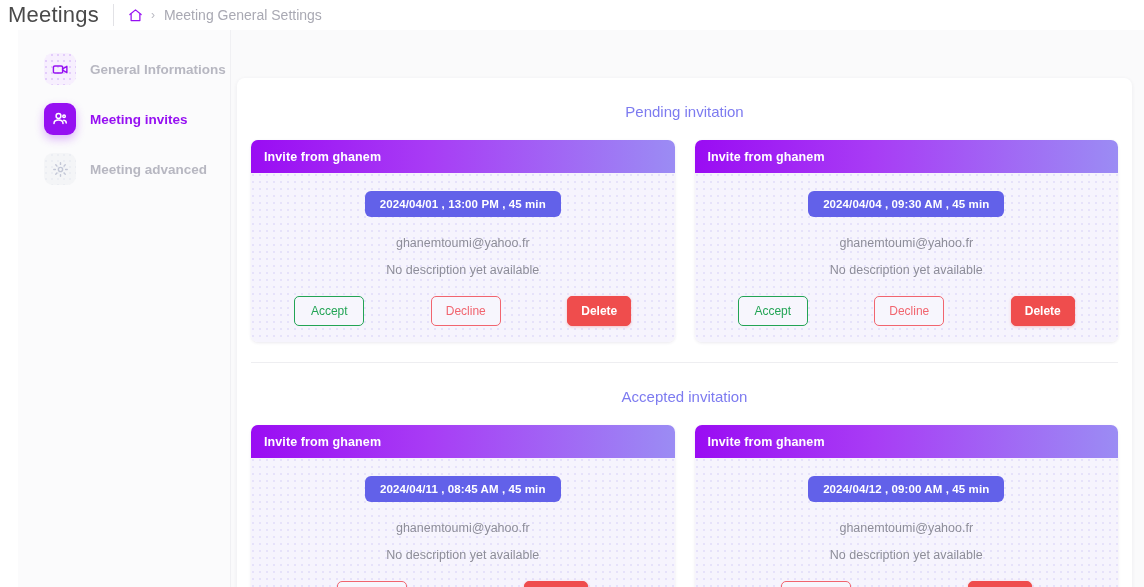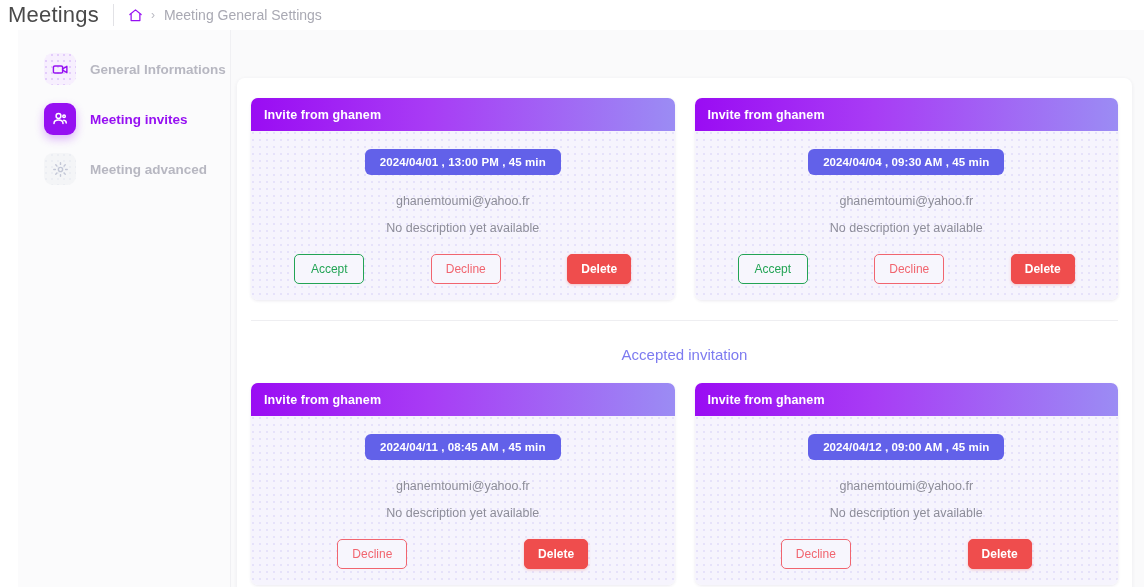--- a/index.html
+++ b/index.html
@@ -254,20 +254,21 @@
           <circle cx="12" cy="12" r="3"></circle>
           <path d="M12 2.5v2.3M12 19.2v2.3M2.5 12h2.3M19.2 12h2.3M5.3 5.3l1.6 1.6M17.1 17.1l1.6 1.6M18.7 5.3l-1.6 1.6M6.9 17.1l-1.6 1.6"></path>
         </svg>
       </span>
       <span class="nav-label">Meeting advanced</span>
     </div>
   </nav>
 
   <main id="panel">
 
+    <div class="section-title">Pending invitation</div>
 
     <div class="card-row">
 
       <div class="invite-card">
         <div class="card-header">
           <span class="card-header-title">Invite from ghanem</span>
         </div>
         <div class="card-body">
           <span class="date-badge">2024/04/01 , 13:00 PM , 45 min</span>
           <div class="card-email">ghanemtoumi@yahoo.fr</div>

